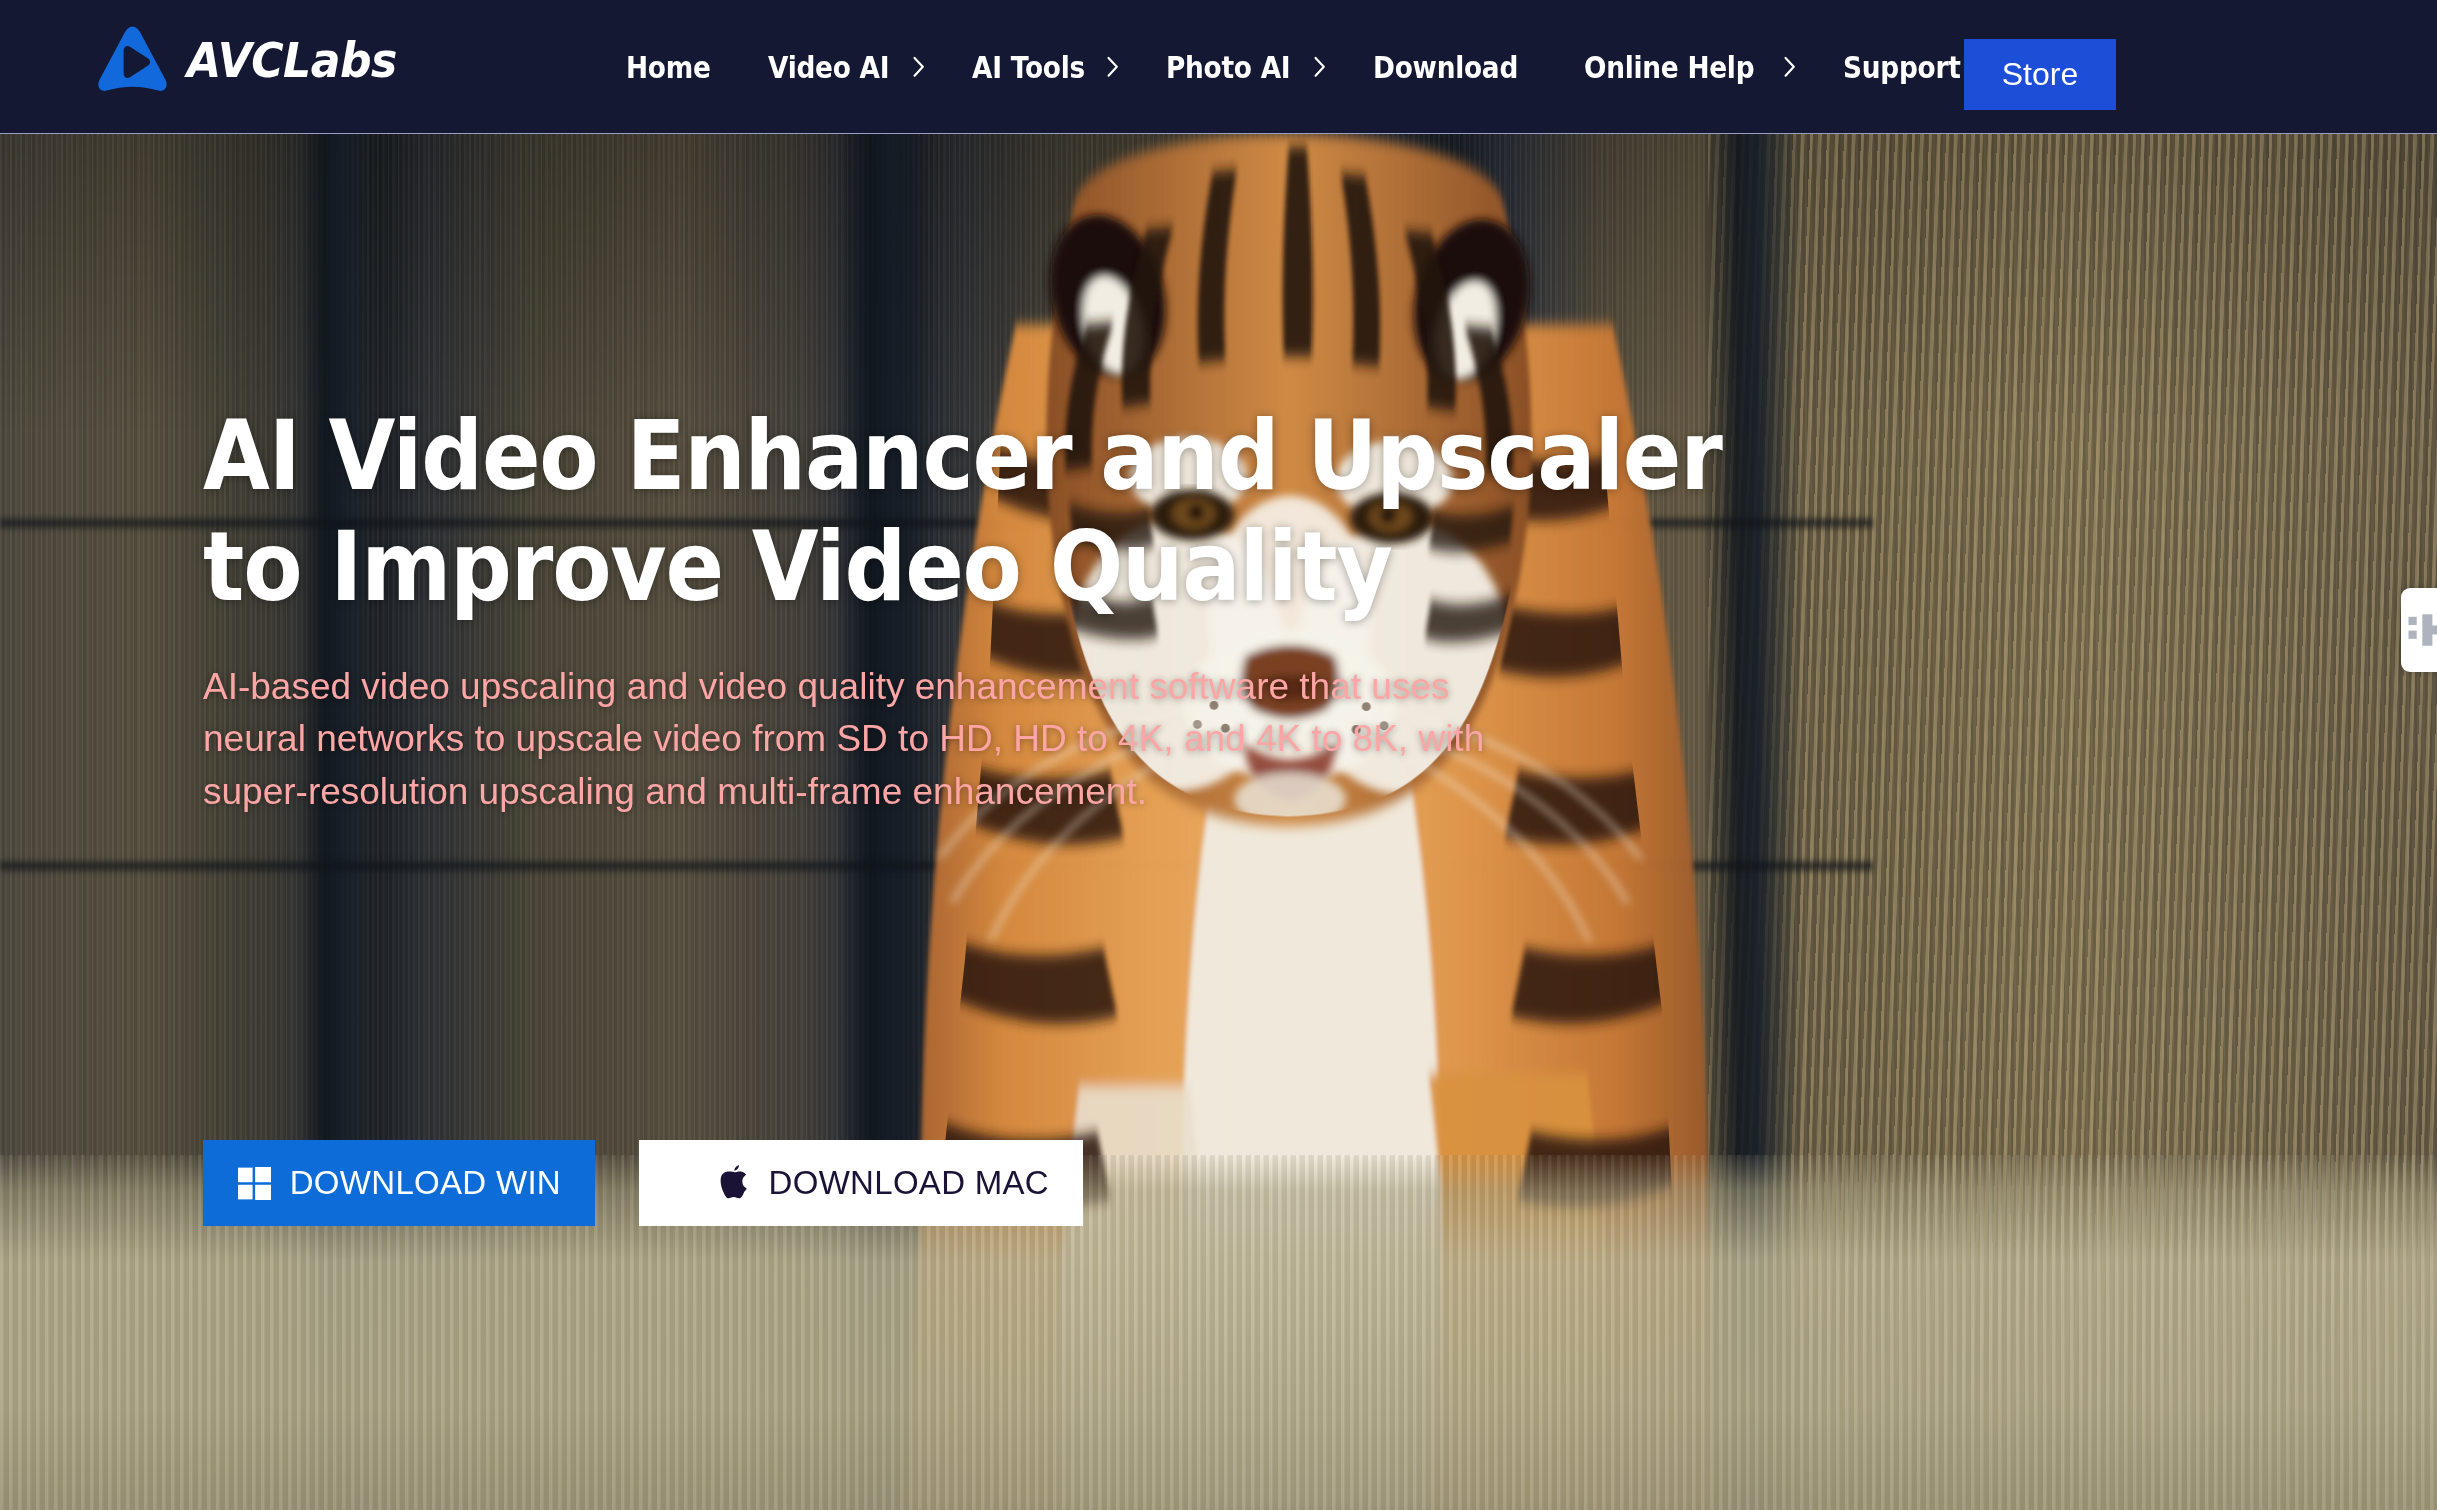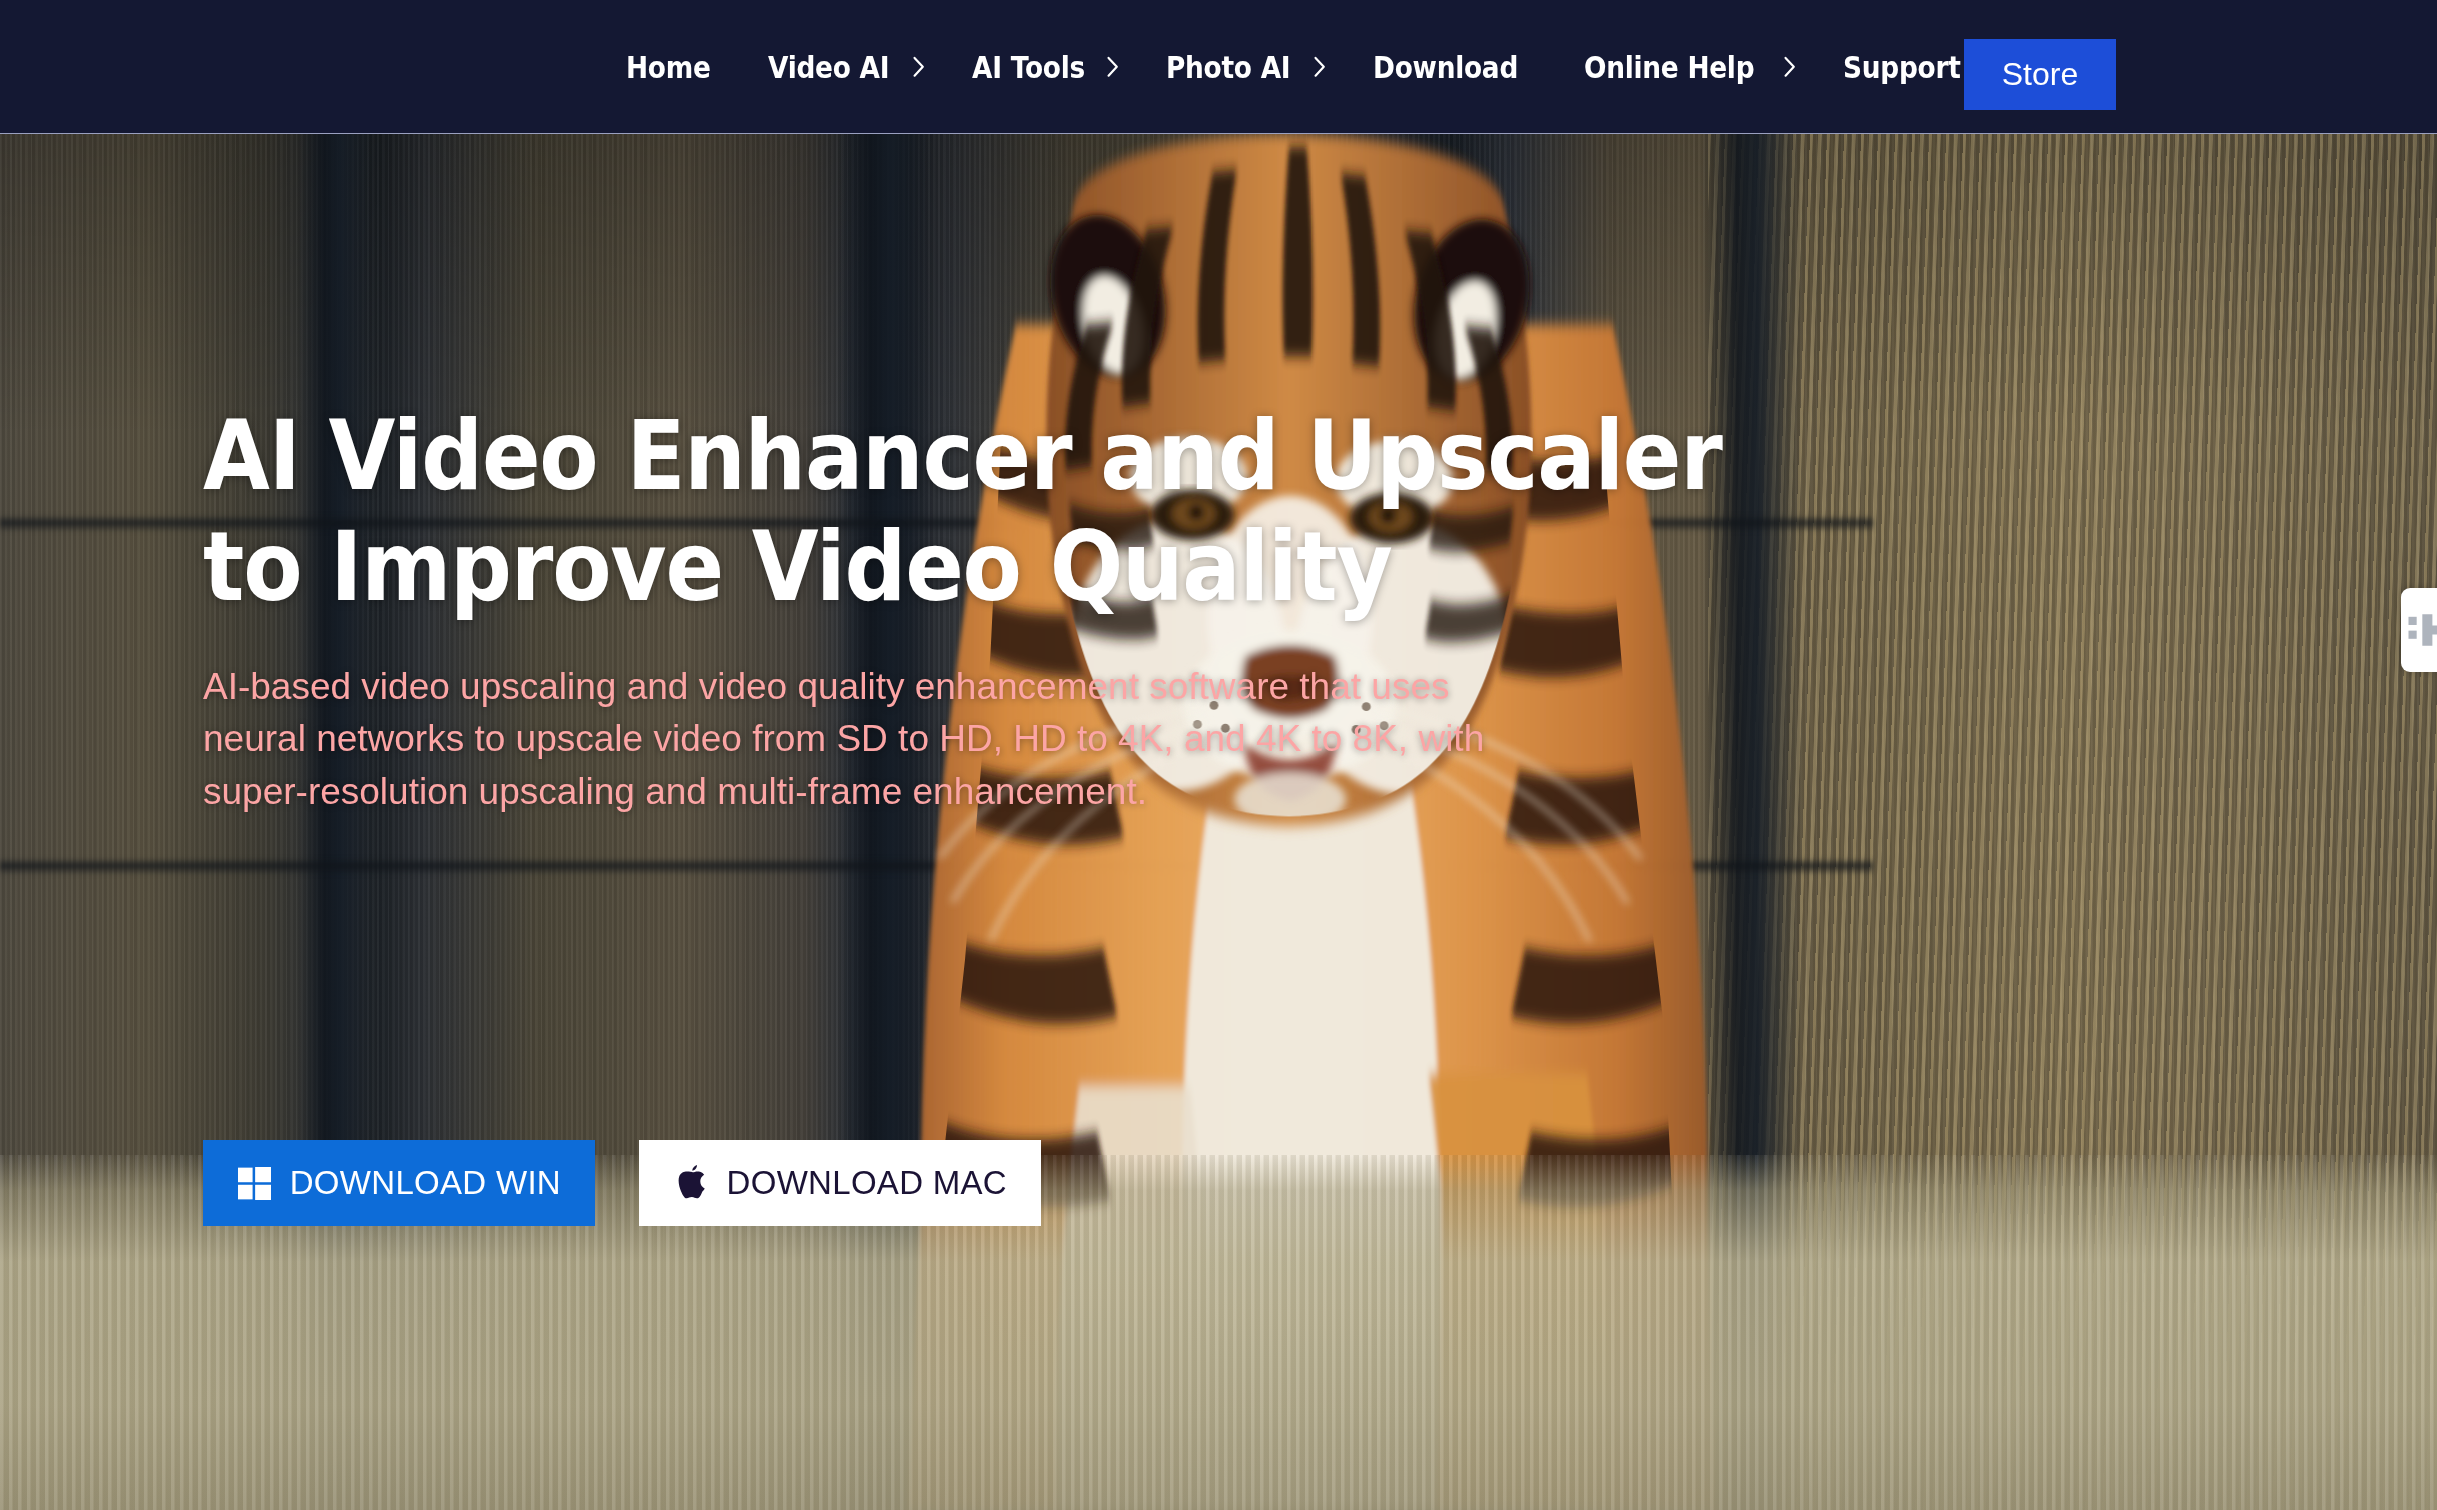--- a/index.html
+++ b/index.html
@@ -169,21 +169,21 @@
     gap:19px;
     padding:0 34px;
     font-family:"Liberation Sans", sans-serif;
     font-size:33px;
     letter-spacing:0.3px;
     cursor:pointer;
     white-space:nowrap;
   }
   .btn .ico{ display:flex; align-items:center; flex:0 0 auto; }
   .btn-win{ background:#0d6cd8; color:#ffffff; width:392px; }
-  .btn-mac{ background:#ffffff; color:#1b1335; width:402px; margin-left:44px; }
+  .btn-mac{ background:#ffffff; color:#1b1335; width:444px; margin-left:44px; }
   .btn-buy{ background:#1c0b33; color:#ffffff; width:328px; margin-left:44px; }
 
   
   .side-tab{
     position:absolute; right:0; top:454px; z-index:50;
     width:37px; height:84px;
     background:#ffffff;
     border-radius:9px 0 0 9px;
     box-shadow:-1.9px 0 6.3px rgba(0,0,0,.18);
     display:flex; align-items:center; justify-content:flex-start;
@@ -191,20 +191,27 @@
     overflow:hidden;
     cursor:pointer;
   }
   .side-tab svg{ display:block; }
 </style>
 </head>
 <body>
 
 <div class="header">
 
+  <div class="logo-wrap">
+    <svg class="logo-mark" viewBox="0 0 118 112">
+      <path d="M59 4 C64 4 68 8 71 13 L111 88 C116 98 110 108 100 105 C86 101 72 99 59 99 C46 99 32 101 18 105 C8 108 2 98 7 88 L47 13 C50 8 54 4 59 4 Z" fill="#1269db"></path>
+      <path d="M45 42 C45 36 50 33 55 36 L83 54 C88 57 88 63 83 66 L55 84 C50 87 45 84 45 78 Z" fill="#141833"></path>
+    </svg>
+    <span class="logo-word">AVCLabs</span>
+  </div>
 
   <nav class="nav">
 
     <div class="nav-item">
       <span class="nav-label">Home</span>
     </div>
 
     <div class="nav-item">
       <span class="nav-label">Video AI</span>
       <span class="chev">

